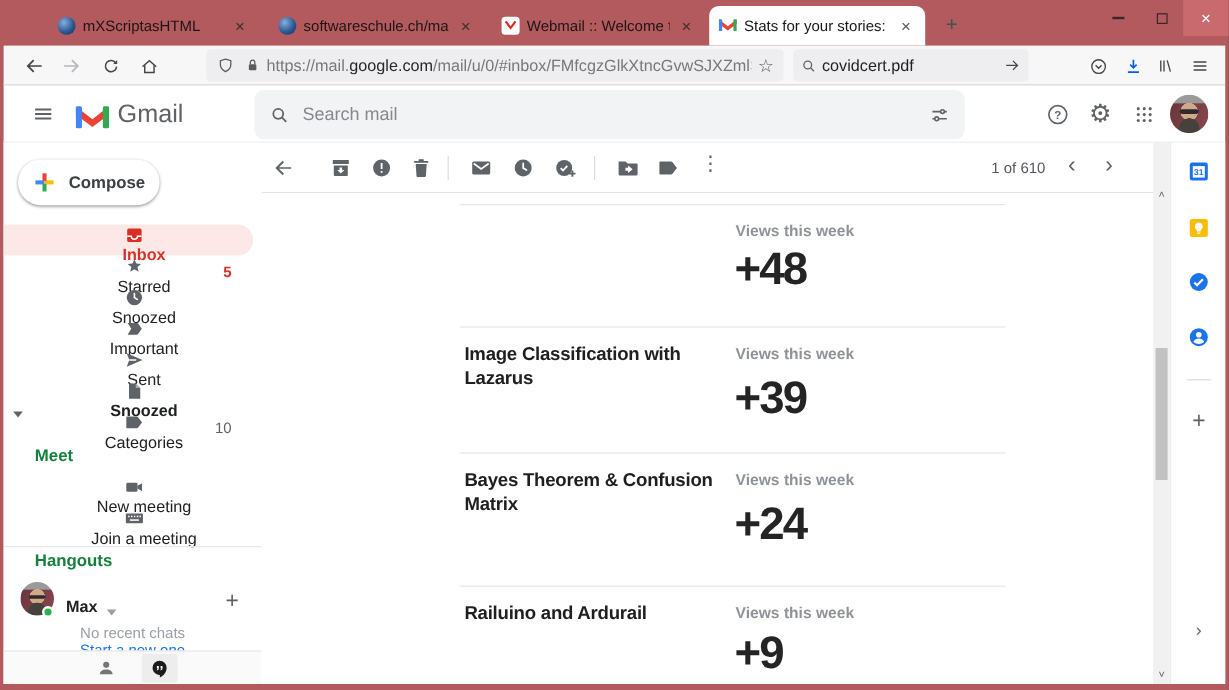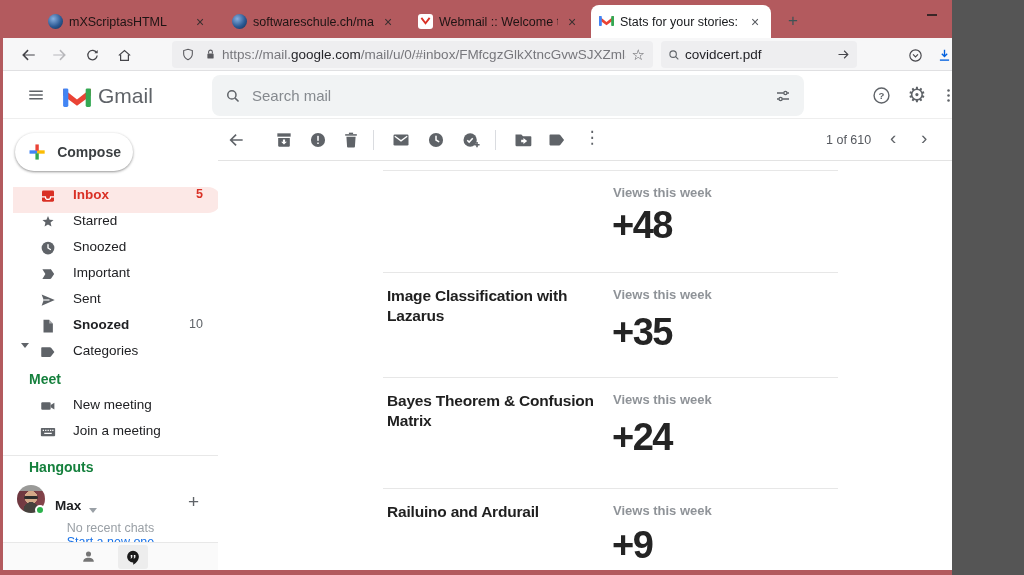--- a/index.html
+++ b/index.html
@@ -1,17 +1,17 @@
 <!DOCTYPE html>
 <html><head>
 <meta charset="utf-8">
 <style>
   html,body{margin:0;padding:0;background:#555;}
   *{box-sizing:border-box;font-family:"Liberation Sans","DejaVu Sans",sans-serif;}
-  .window{position:relative;width:952px;height:575px;background:#b35a5e;overflow:hidden;cursor:default;}
+  .window{position:relative;width:1024px;height:575px;background:#b35a5e;overflow:hidden;cursor:default;}
   .abs{position:absolute;}
   svg{display:block;}
 
   
   .tabbar{position:absolute;left:0;top:0;width:1024px;height:38px;}
   .tab{position:absolute;top:5px;height:33px;display:flex;align-items:center;padding:0 8px;overflow:hidden;}
   .tab .ttl{font-size:12.5px;color:#1e1414;white-space:nowrap;overflow:hidden;flex:1;margin:0 6px;}
   .tab .tclose{font-size:14px;color:#3a2f2f;width:16px;text-align:center;flex:none;}
   .tab.active{background:#fff;border-radius:8px 8px 0 0;}
   .tab.active .ttl{color:#17191c;}
@@ -51,21 +51,21 @@
     linear-gradient(115deg,#68343c,#8a474e);}
   .avatar:after{content:"";position:absolute;left:25%;top:38%;width:50%;height:12%;background:#2c2c2c;border-radius:2px;}
 
   
   .gbody{position:absolute;left:0;top:48px;width:1018px;height:451px;}
   
   .sidebar{position:absolute;left:0;top:0;width:215px;height:451px;background:#fff;overflow:hidden;}
   .compose{position:absolute;left:12px;top:14px;width:118px;height:38px;background:#fff;border-radius:19px;
     box-shadow:0 1px 3px rgba(0,0,0,.3),0 1px 2px rgba(0,0,0,.15);display:flex;align-items:center;padding:0 12px;}
   .compose span{font-size:14px;color:#3c4043;font-weight:bold;margin-left:10px;}
-  .navrow{position:absolute;left:10px;width:208px;height:26px;display:flex;padding-left:26px;font-size:13.5px;color:#202124;}
+  .navrow{position:absolute;left:0;width:208px;height:26px;display:flex;align-items:center;padding-left:26px;font-size:13.5px;color:#202124;flex-direction:column;}
   .navrow .nico{width:18px;height:18px;margin-right:16px;flex:none;}
   .navrow .cnt{margin-left:auto;margin-right:18px;font-size:12.5px;color:#5f6368;}
   .navrow.sel{background:#fce8e6;border-radius:0 16px 16px 0;color:#d93025;font-weight:bold;}
   .navrow.sel .cnt{color:#d93025;font-weight:bold;}
   .navrow.bold{font-weight:bold;}
   .caret{width:0;height:0;border-left:4px solid transparent;border-right:4px solid transparent;border-top:5px solid #5f6368;}
   .sec-h{position:absolute;left:26px;font-size:14px;font-weight:bold;color:#15803d;}
   .sdivider{position:absolute;left:0;width:215px;height:1px;background:#e8e8e8;}
   .hg-row{position:absolute;left:14px;top:360px;width:188px;height:34px;display:flex;align-items:flex-end;}
   .hg-name{font-size:13.5px;color:#202124;font-weight:bold;margin-left:10px;}
@@ -469,21 +469,21 @@
         </div>
 
         <div class="emailarea">
           <div class="story" style="margin-top:9px;height:102px;">
             <span class="s-label">Views this week</span>
             <span class="s-value">+48</span>
           </div>
           <div class="story" style="height:105px;">
             <span class="s-title">Image Classification with Lazarus</span>
             <span class="s-label">Views this week</span>
-            <span class="s-value" style="top:38px;">+35</span>
+            <span class="s-value" style="top:38px;">+39</span>
           </div>
           <div class="story" style="height:111px;">
             <span class="s-title">Bayes Theorem &amp; Confusion Matrix</span>
             <span class="s-label">Views this week</span>
             <span class="s-value" style="top:38px;">+24</span>
           </div>
           <div class="story" style="height:120px;">
             <span class="s-title">Railuino and Ardurail</span>
             <span class="s-label">Views this week</span>
             <span class="s-value" style="top:35px;">+9</span>

